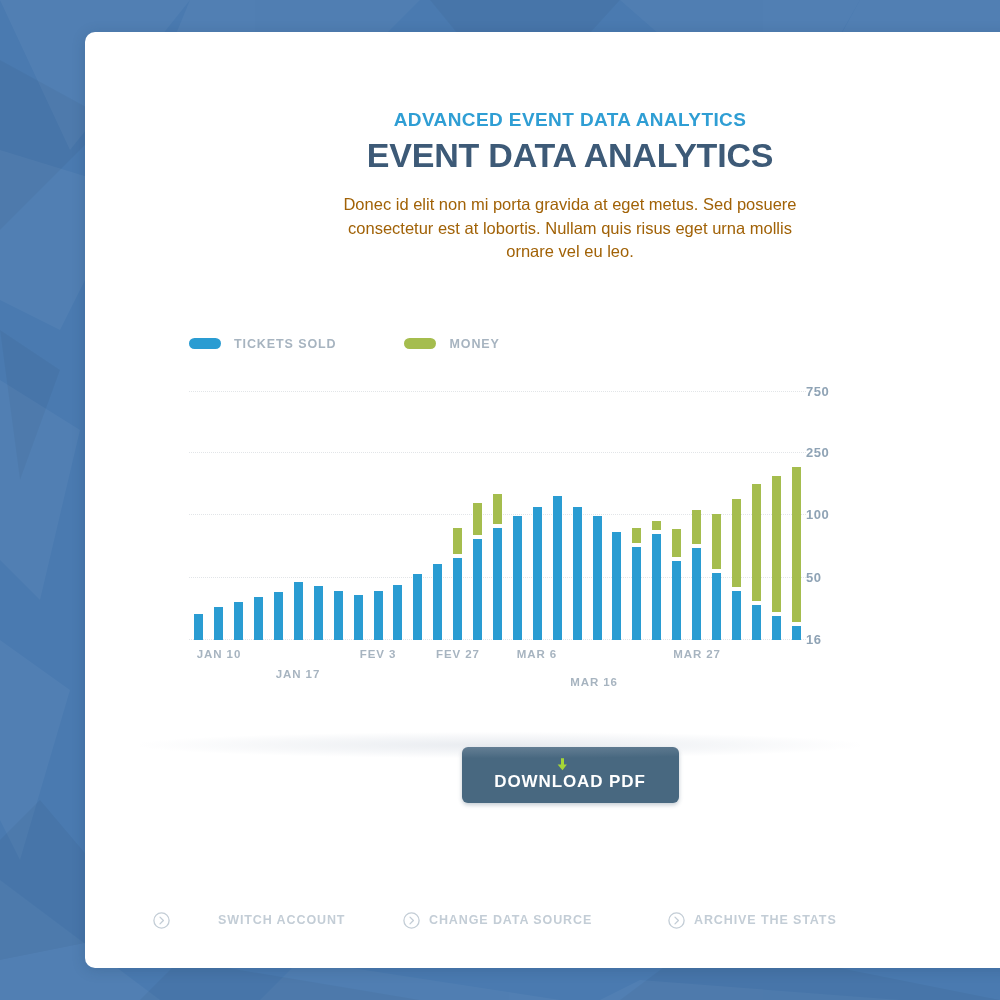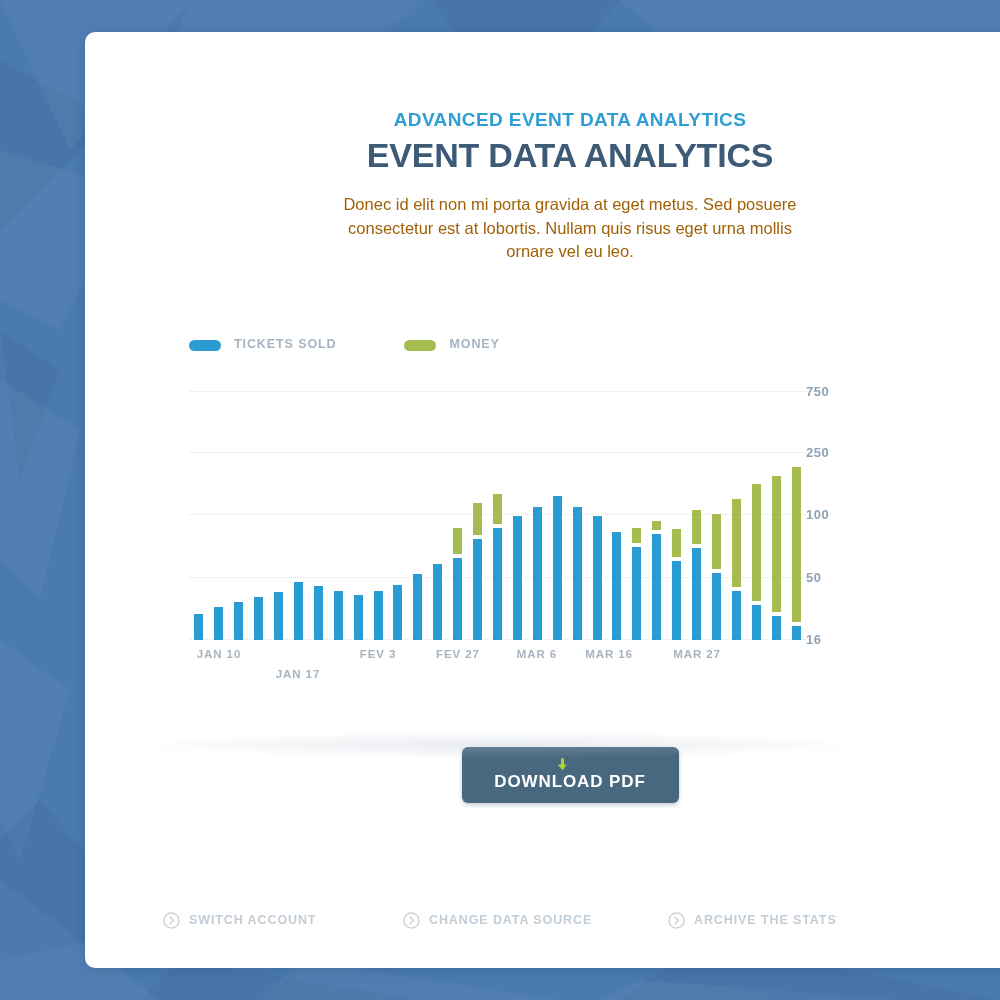--- a/index.html
+++ b/index.html
@@ -61,21 +61,21 @@
     font-weight: normal;
   }
 
   
   #legend {
     margin-top: 73px;
     padding-left: 104px;
     display: flex;
     align-items: center;
   }
-  .legend-item { display: flex; align-items: flex-end; }
+  .legend-item { display: flex; align-items: center; }
   .legend-item + .legend-item { margin-left: 68px; }
   .legend-swatch {
     width: 32px; height: 11px;
     border-radius: 6px;
     margin-right: 13px;
   }
   .legend-label {
     color: #a7b4c0;
     font-size: 12.5px;
     font-weight: bold;
@@ -179,21 +179,21 @@
     height: 44px;
     display: flex;
     align-items: center;
   }
   .footer-link {
     display: flex;
     align-items: center;
     position: absolute;
     cursor: pointer;
   }
-  #footer-link-0 { left: 78px; }
+  #footer-link-0 { left: 68px; gap: 39px; }
   #footer-link-1 { left: 318px; }
   #footer-link-2 { left: 583px; }
   .footer-icon { margin-right: 9px; display: block; }
   .footer-label {
     color: #c3cdd6;
     font-size: 12.5px;
     font-weight: bold;
     letter-spacing: 0.9px;
     white-space: nowrap;
   }
@@ -360,21 +360,21 @@
           <div class="seg seg-blue" style="bottom: 0px; height: 14px;"></div>
           <div class="seg seg-green" style="bottom: 18px; height: 155px;"></div>
         </div>
       </div>
     <div id="xaxis">
         <div class="xtick" style="left: 30px;">JAN 10</div>
         <div class="xtick" style="left: 109px; margin-top: 20px;">JAN 17</div>
         <div class="xtick" style="left: 189px;">FEV 3</div>
         <div class="xtick" style="left: 269px;">FEV 27</div>
         <div class="xtick" style="left: 348px;">MAR 6</div>
-        <div class="xtick" style="left: 420px;">MAR 16</div>
+        <div class="xtick" style="left: 405px; margin-top: 28px;">MAR 16</div>
         <div class="xtick" style="left: 508px;">MAR 27</div>
       </div>
   <div class="ytick" style="top: 11px;">750</div>
       <div class="ytick" style="top: 72px;">250</div>
       <div class="ytick" style="top: 134px;">100</div>
       <div class="ytick" style="top: 197px;">50</div>
       <div class="ytick" style="top: 259px;">16</div>
     </div>
 
   <div id="chart-shadow"></div>

